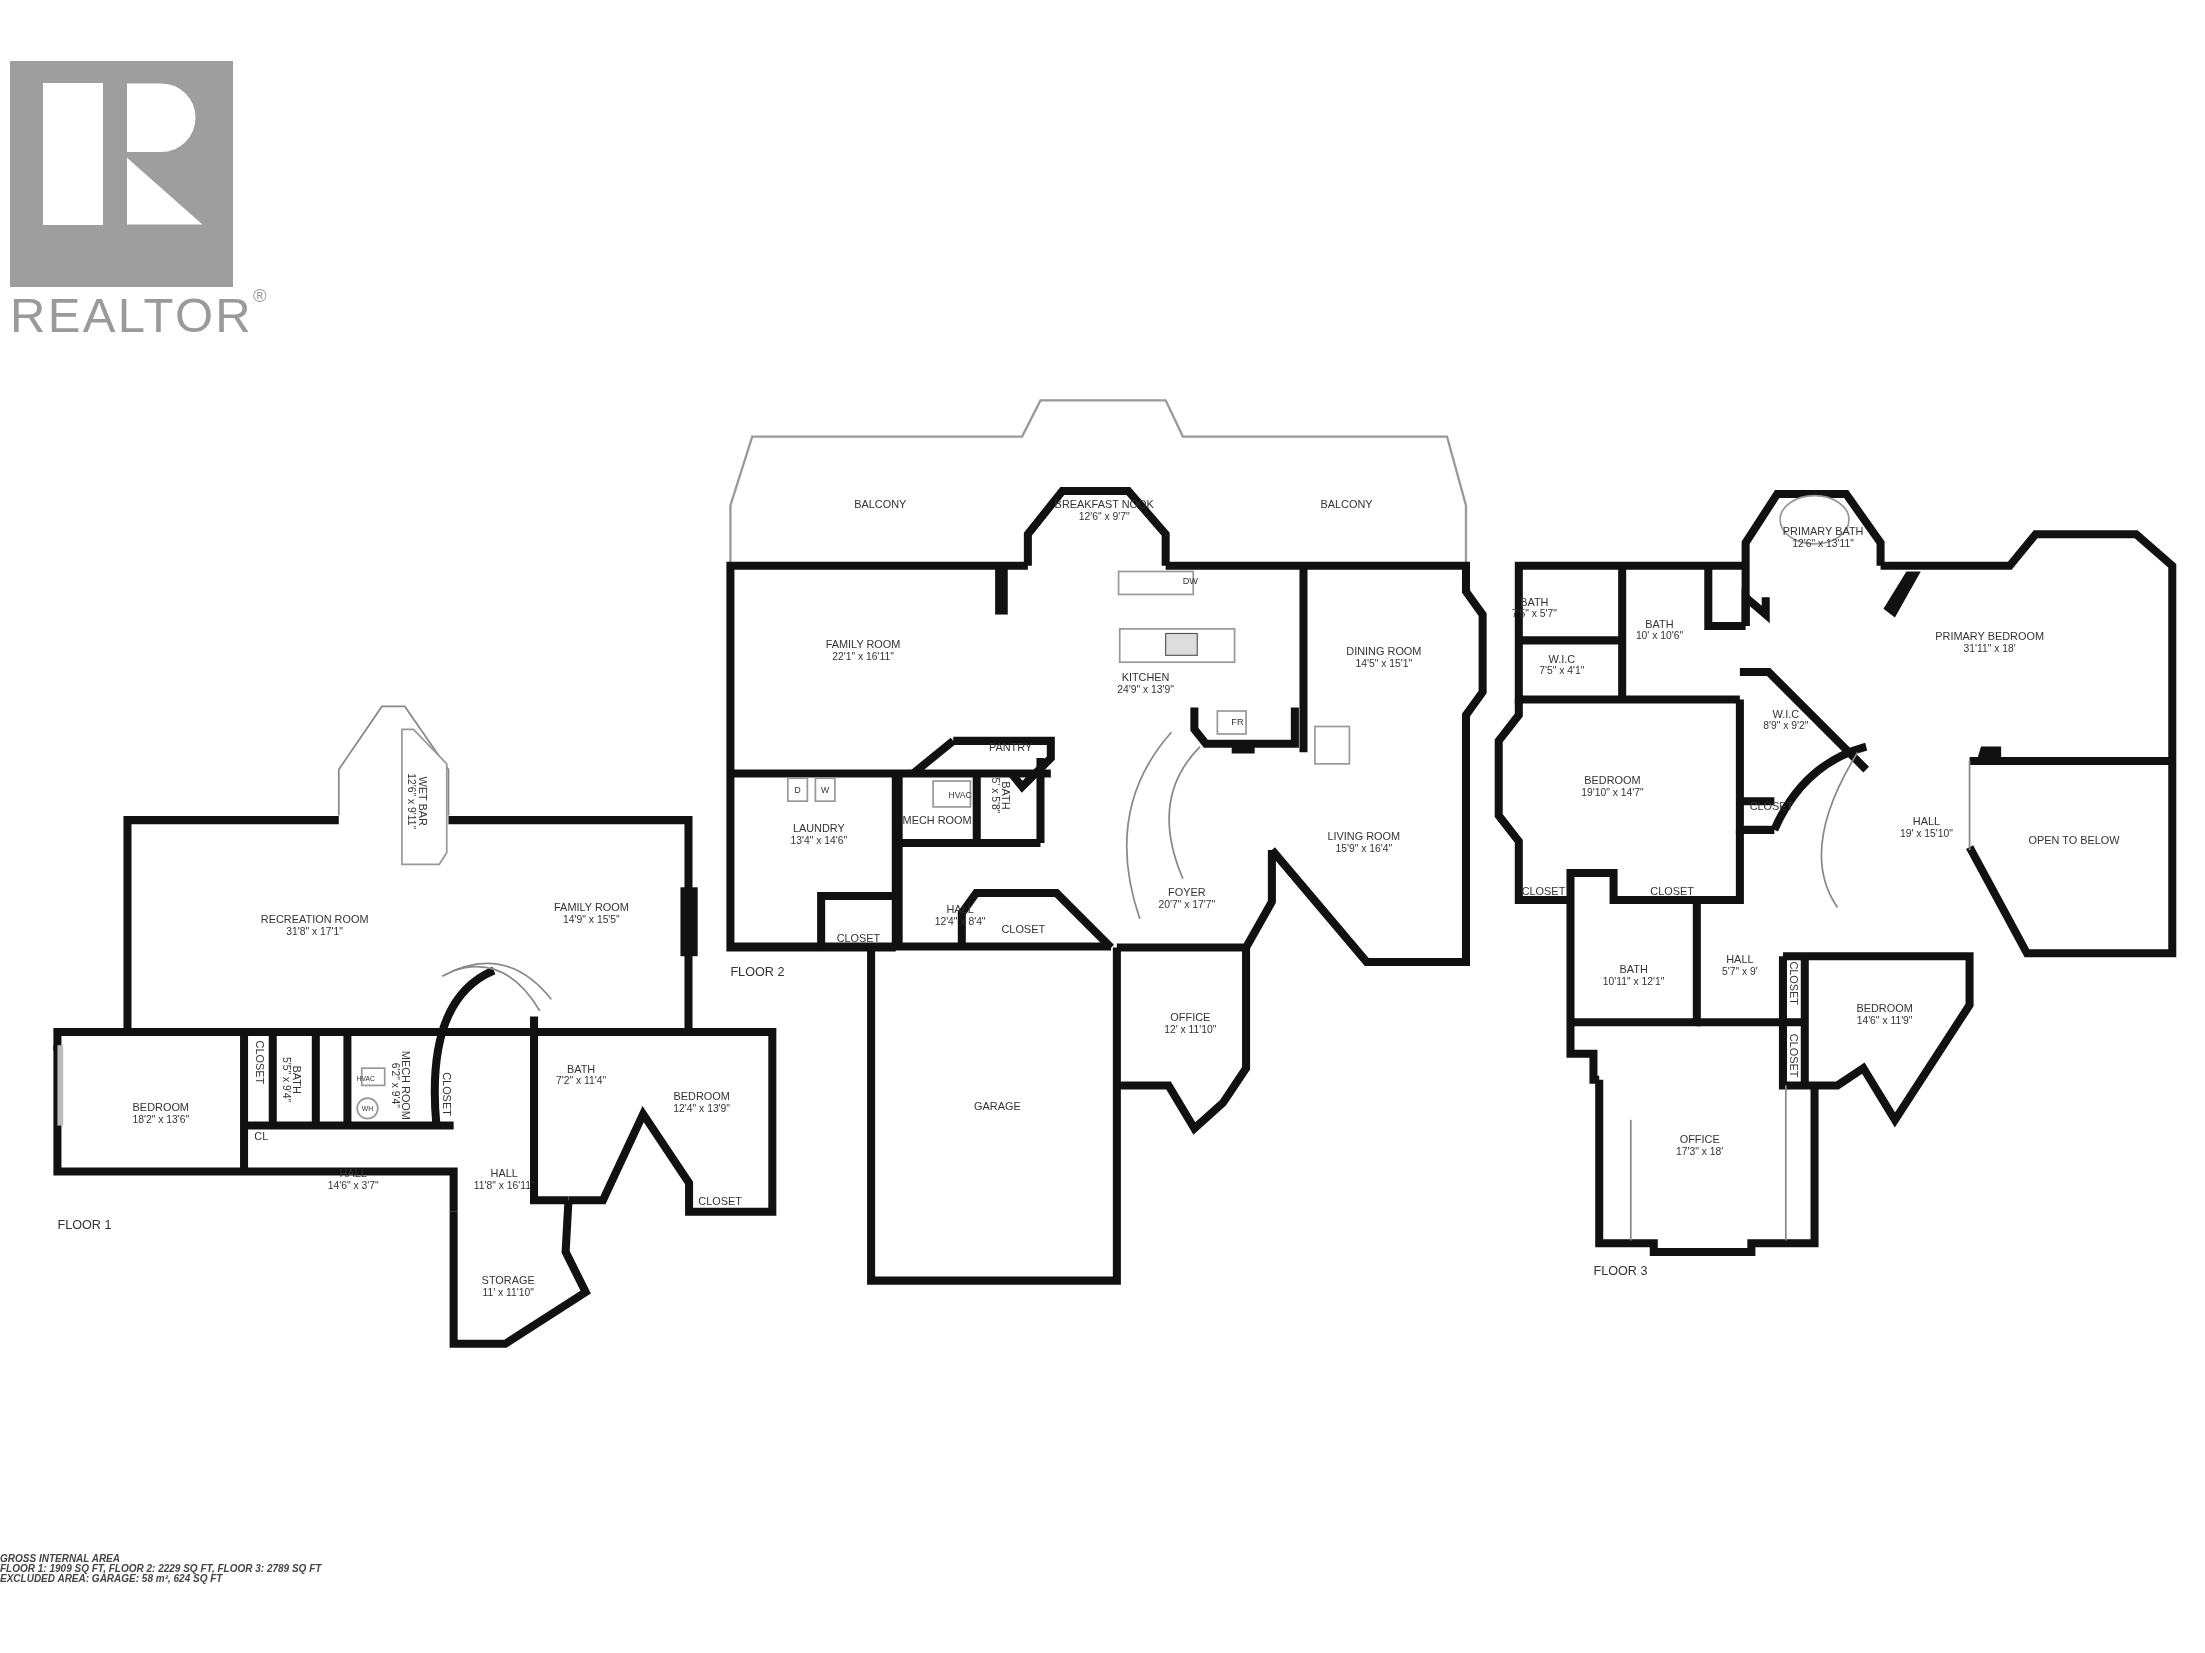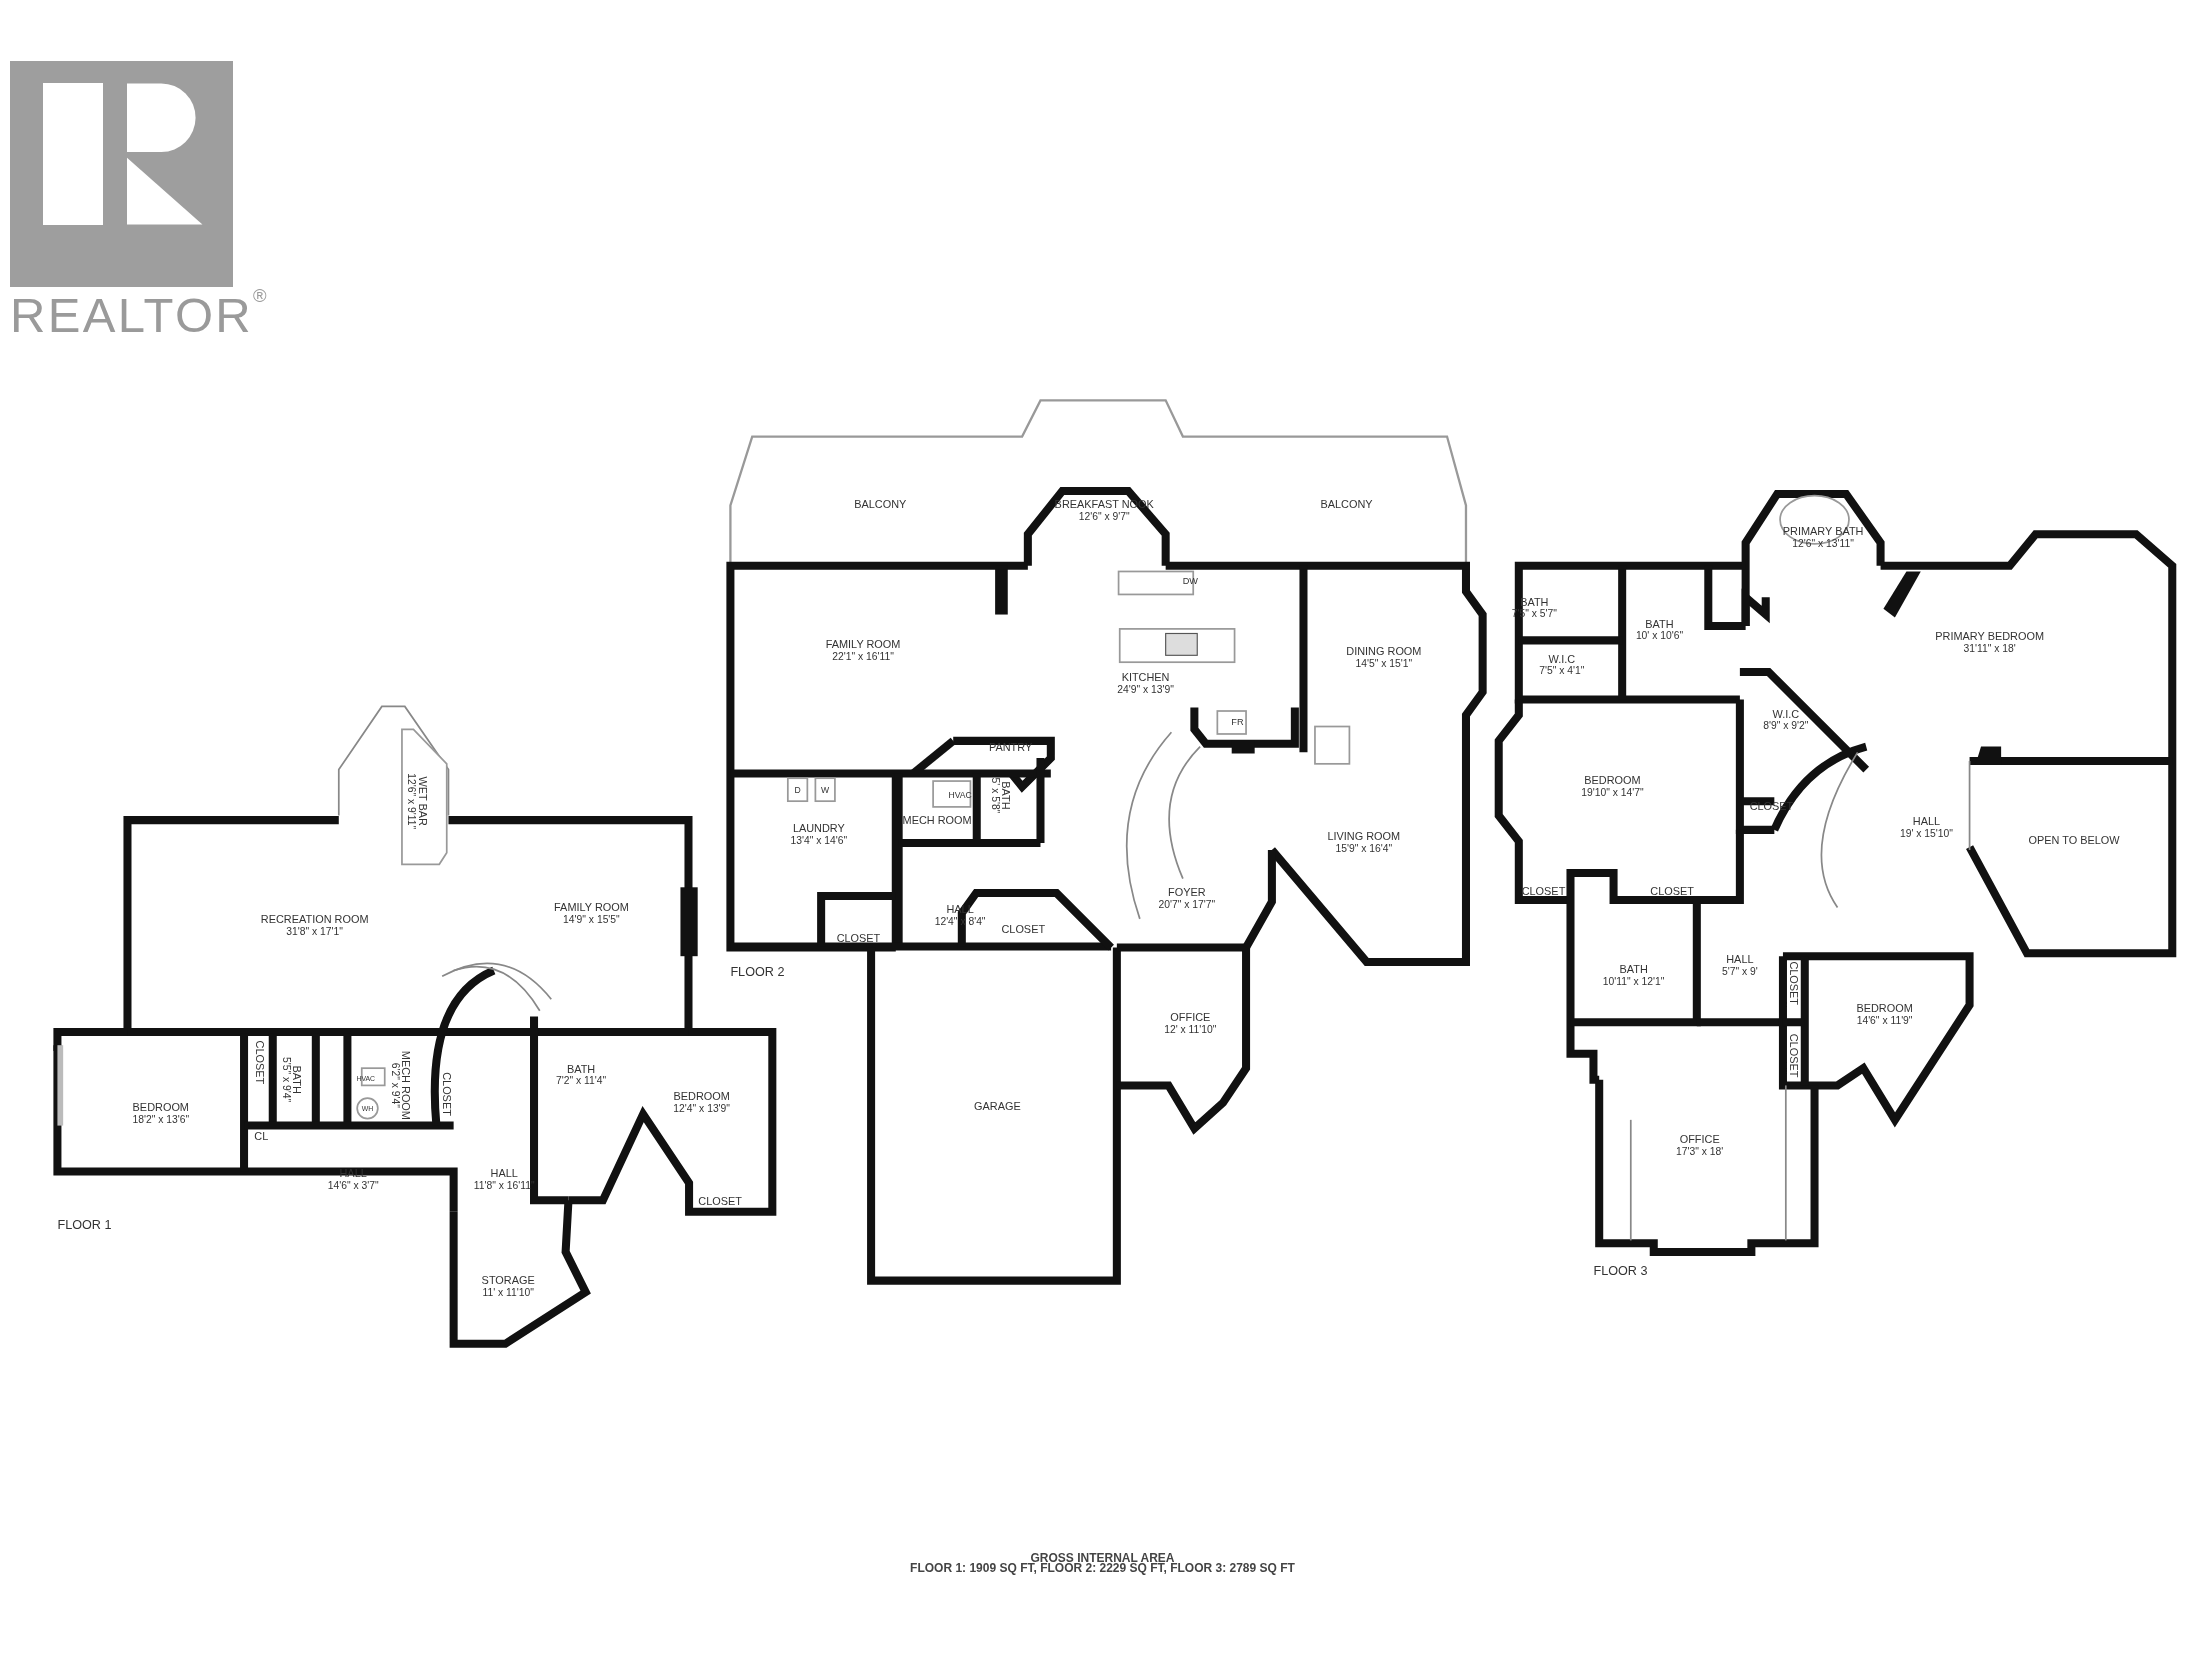--- a/index.html
+++ b/index.html
@@ -7,21 +7,21 @@
   .logo { position:absolute; left:9.8px; top:61px; width:223px; height:226px; background:#9e9e9e; }
   .logo .bar { position:absolute; left:33px; top:22px; width:60px; height:142px; background:#ffffff; }
   .logo .r { position:absolute; left:117px; top:22px; width:80px; height:142px; }
   .logo-text { position:absolute; left:10px; top:287px; font-size:49px; color:#9a9a9a; letter-spacing:2.3px; font-weight:400; }
   .logo-text sup { font-size:18.4px; vertical-align:top; position:relative; top:-2.3px; }
   svg.plan { position:absolute; left:0; top:0; }
   .lbl { font-family:"Liberation Sans", sans-serif; fill:#333333; text-anchor:middle; }
   .room { font-size:19px; }
   .dim { font-size:18px; }
   .floor-lbl { font-size:22px; fill:#333; }
-  .footer { position:absolute; left:0; width:2205px; top:1554px; text-align:center; color:#444; font-size:12px; line-height:9.8px; font-weight:bold; }
+  .footer { position:absolute; left:0; width:2205px; top:1554px; color:#444; font-size:10px; line-height:9.8px; font-weight:bold;font-style:italic; }
   .footer .note { font-weight:normal; color:#777; }
   .wall { fill:none; stroke:#111; stroke-width:14; stroke-linejoin:miter; }
   .thin { fill:none; stroke:#888; stroke-width:3; }
   .balc { fill:none; stroke:#999; stroke-width:4; }
   .win { stroke:#bbb; stroke-width:10; }
   .fix { fill:#fff; stroke:#999; stroke-width:3; }
   .solid { fill:#111; }
 </style>
 </head>
 <body>
@@ -247,14 +247,15 @@
     <text x="3282" y="1783" class="lbl dim">14'6" x 11'9"</text>
     <text x="2960" y="1990" class="lbl room">OFFICE</text>
     <text x="2960" y="2011" class="lbl dim">17'3" x 18'</text>
     <text x="2775" y="2220" class="lbl floor-lbl" style="text-anchor:start">FLOOR 3</text>
   </g>
 </svg>
 
 <div class="footer">
   <div>GROSS INTERNAL AREA</div>
   <div>FLOOR 1: 1909 SQ FT,  FLOOR 2: 2229 SQ FT, FLOOR 3: 2789 SQ FT</div>
+  <div>EXCLUDED AREA: GARAGE: 58 m², 624 SQ FT</div>
 </div>
 
 
 </body></html>

